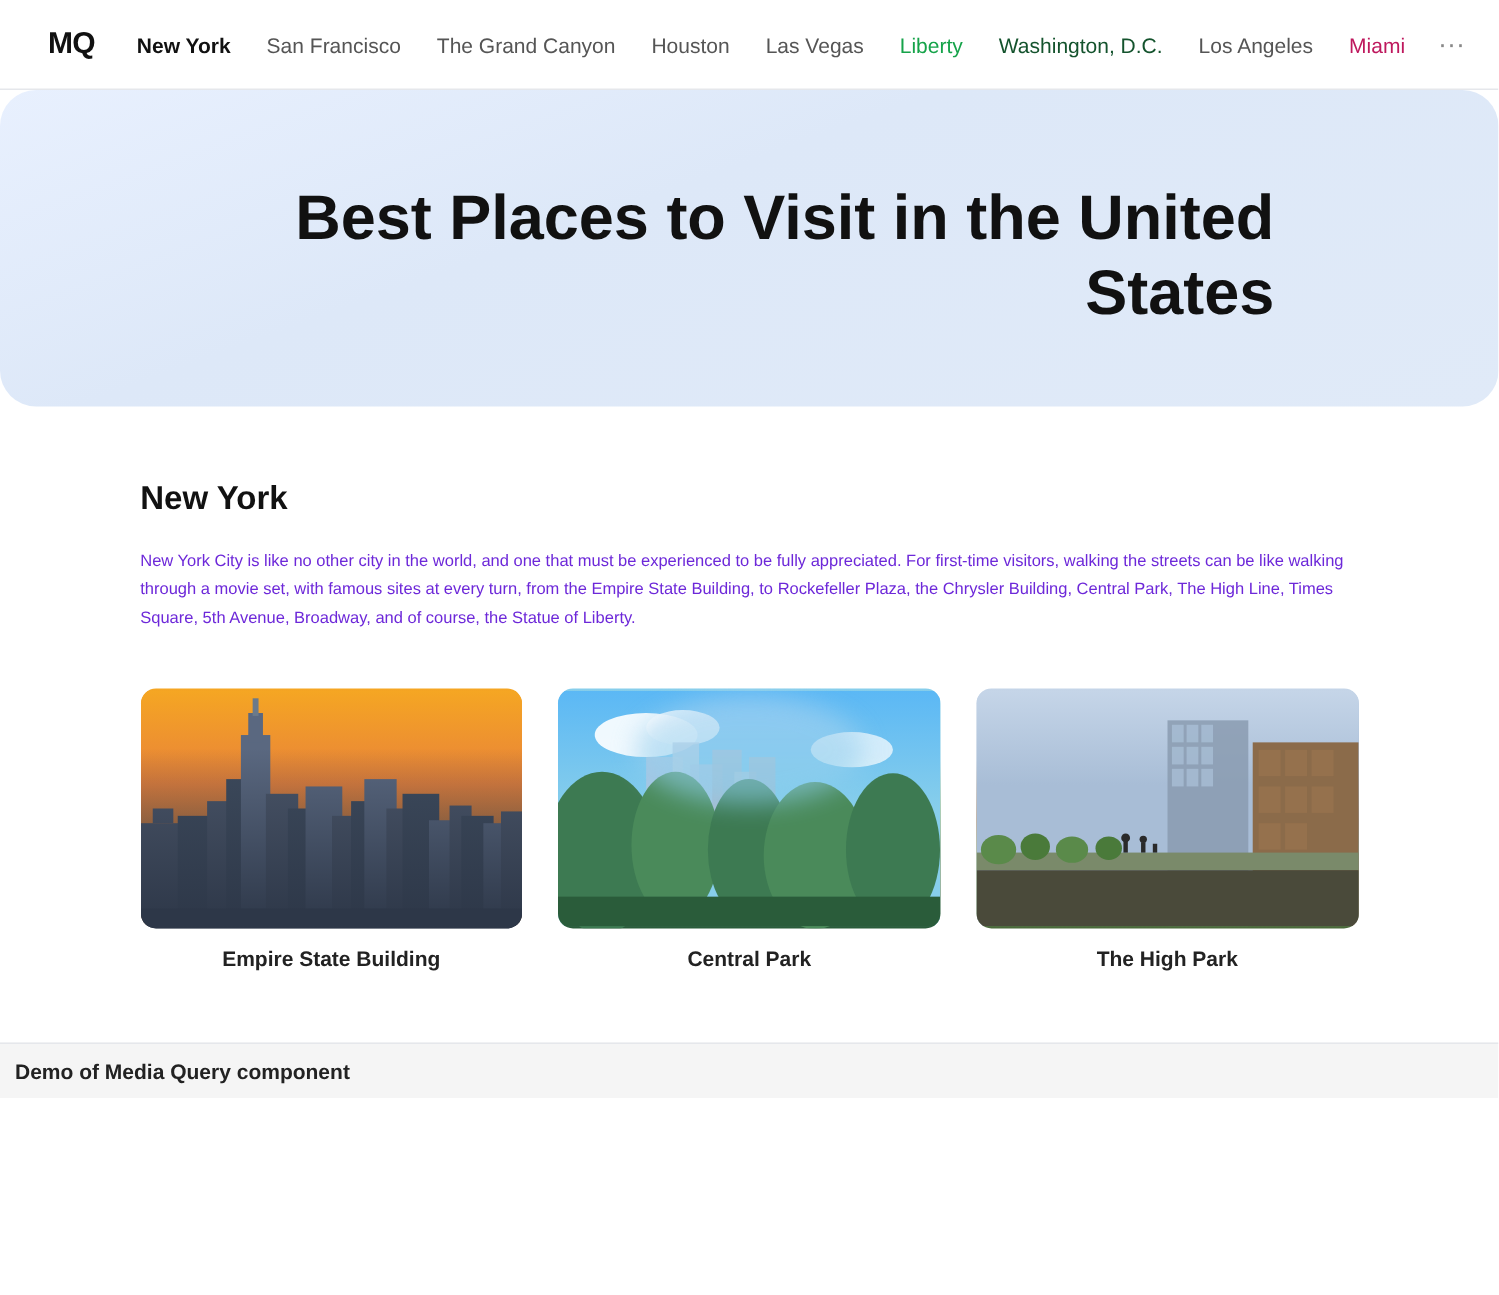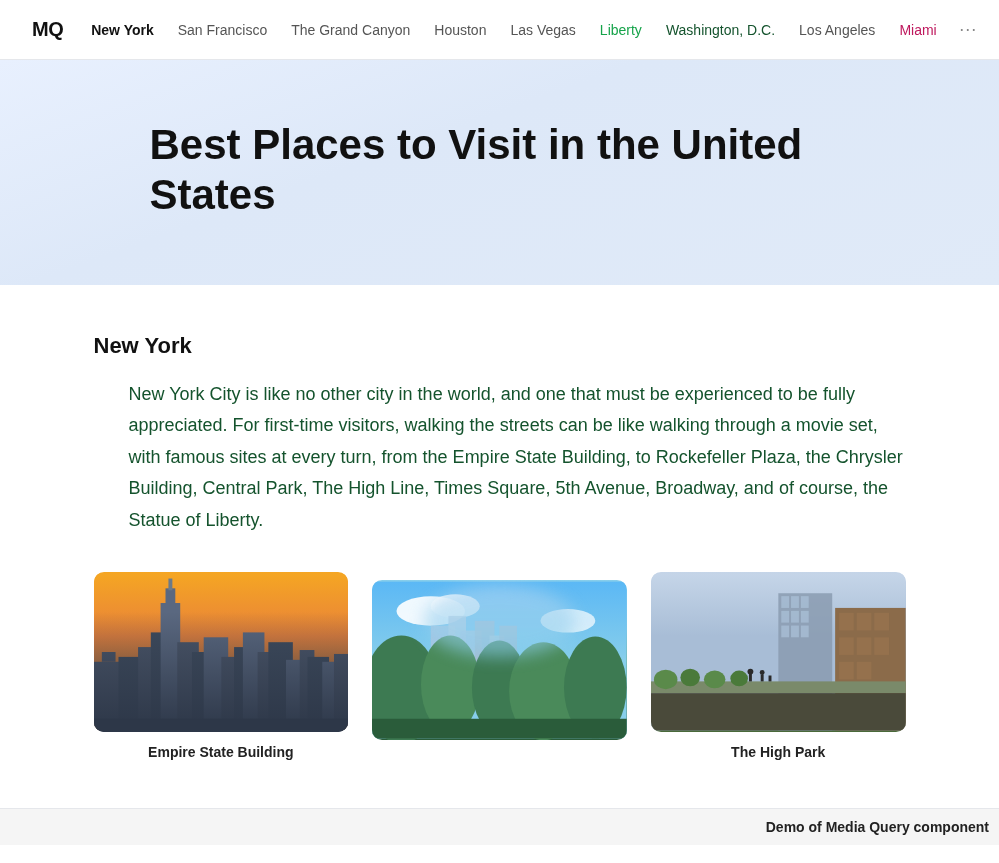--- a/index.html
+++ b/index.html
@@ -45,22 +45,23 @@
       margin-left: 4px;
       font-size: 18px;
       color: #888;
       cursor: pointer;
       padding: 0 6px;
     }
 
     
     .hero {
       background: linear-gradient(160deg, #e8f0fe 0%, #dde8f8 40%, #e0eaf8 100%);
-      padding: 60px 32px 64px;
-      text-align: left;
+      padding: 60px 32px 50px;
+      text-align: right;
+      border-radius: 24px;
     }
     .hero h1 {
       font-size: 42px;
       font-weight: 800;
       color: #111;
       line-height: 1.2;
       max-width: 700px;
       margin: 0 auto;
     }
 
@@ -72,34 +73,32 @@
     }
 
     .section-title {
       font-size: 22px;
       font-weight: 700;
       color: #111;
       margin-bottom: 20px;
     }
 
     .description {
-      font-size: 18px;
+      font-size: 11px;
       line-height: 1.75;
-      color: #14532d;
+      color: #6d28d9;
       margin-bottom: 36px;
-      margin-left: 35px;
     }
 
     
     .image-row {
       display: flex;
       gap: 24px;
       justify-content: flex-start;
       flex-wrap: nowrap;
-      align-items: center;
     }
     .image-card {
       flex: 1;
       max-width: 260px;
       text-align: center;
     }
     .image-card .img-placeholder {
       width: 100%;
       height: 160px;
       border-radius: 10px;
@@ -145,21 +144,21 @@
 
     .image-card .caption {
       font-size: 14px;
       font-weight: 600;
       color: #222;
     }
 
     
     footer {
       background: #f5f5f5;
-      text-align: right;
+      text-align: left;
       padding: 10px;
       font-size: 14px;
       font-weight: 700;
       color: #222;
       border-top: 1px solid #e5e7eb;
     }
 
     
     .skyline-svg {
       width: 100%;
@@ -261,20 +260,21 @@
 
           <ellipse cx="30" cy="110" rx="38" ry="55" fill="#3d7a52"></ellipse>
           <ellipse cx="80" cy="105" rx="30" ry="50" fill="#4a8a5a"></ellipse>
           <ellipse cx="130" cy="108" rx="28" ry="48" fill="#3d7a52"></ellipse>
           <ellipse cx="175" cy="112" rx="35" ry="50" fill="#4a8a5a"></ellipse>
           <ellipse cx="228" cy="108" rx="32" ry="52" fill="#3d7a52"></ellipse>
 
           <rect x="0" y="140" width="260" height="20" fill="#2a5c3a"></rect>
         </svg>
       </div>
+      <div class="caption">Central Park</div>
     </div>
 
     <div class="image-card">
       <div class="img-placeholder img-hl">
         <svg class="skyline-svg" viewBox="0 0 260 160" xmlns="http://www.w3.org/2000/svg">
           <defs>
             <linearGradient id="skyHL" x1="0" y1="0" x2="0" y2="1">
               <stop offset="0%" stop-color="#c5d5e8"></stop>
               <stop offset="40%" stop-color="#a8bdd6"></stop>
             </linearGradient>

